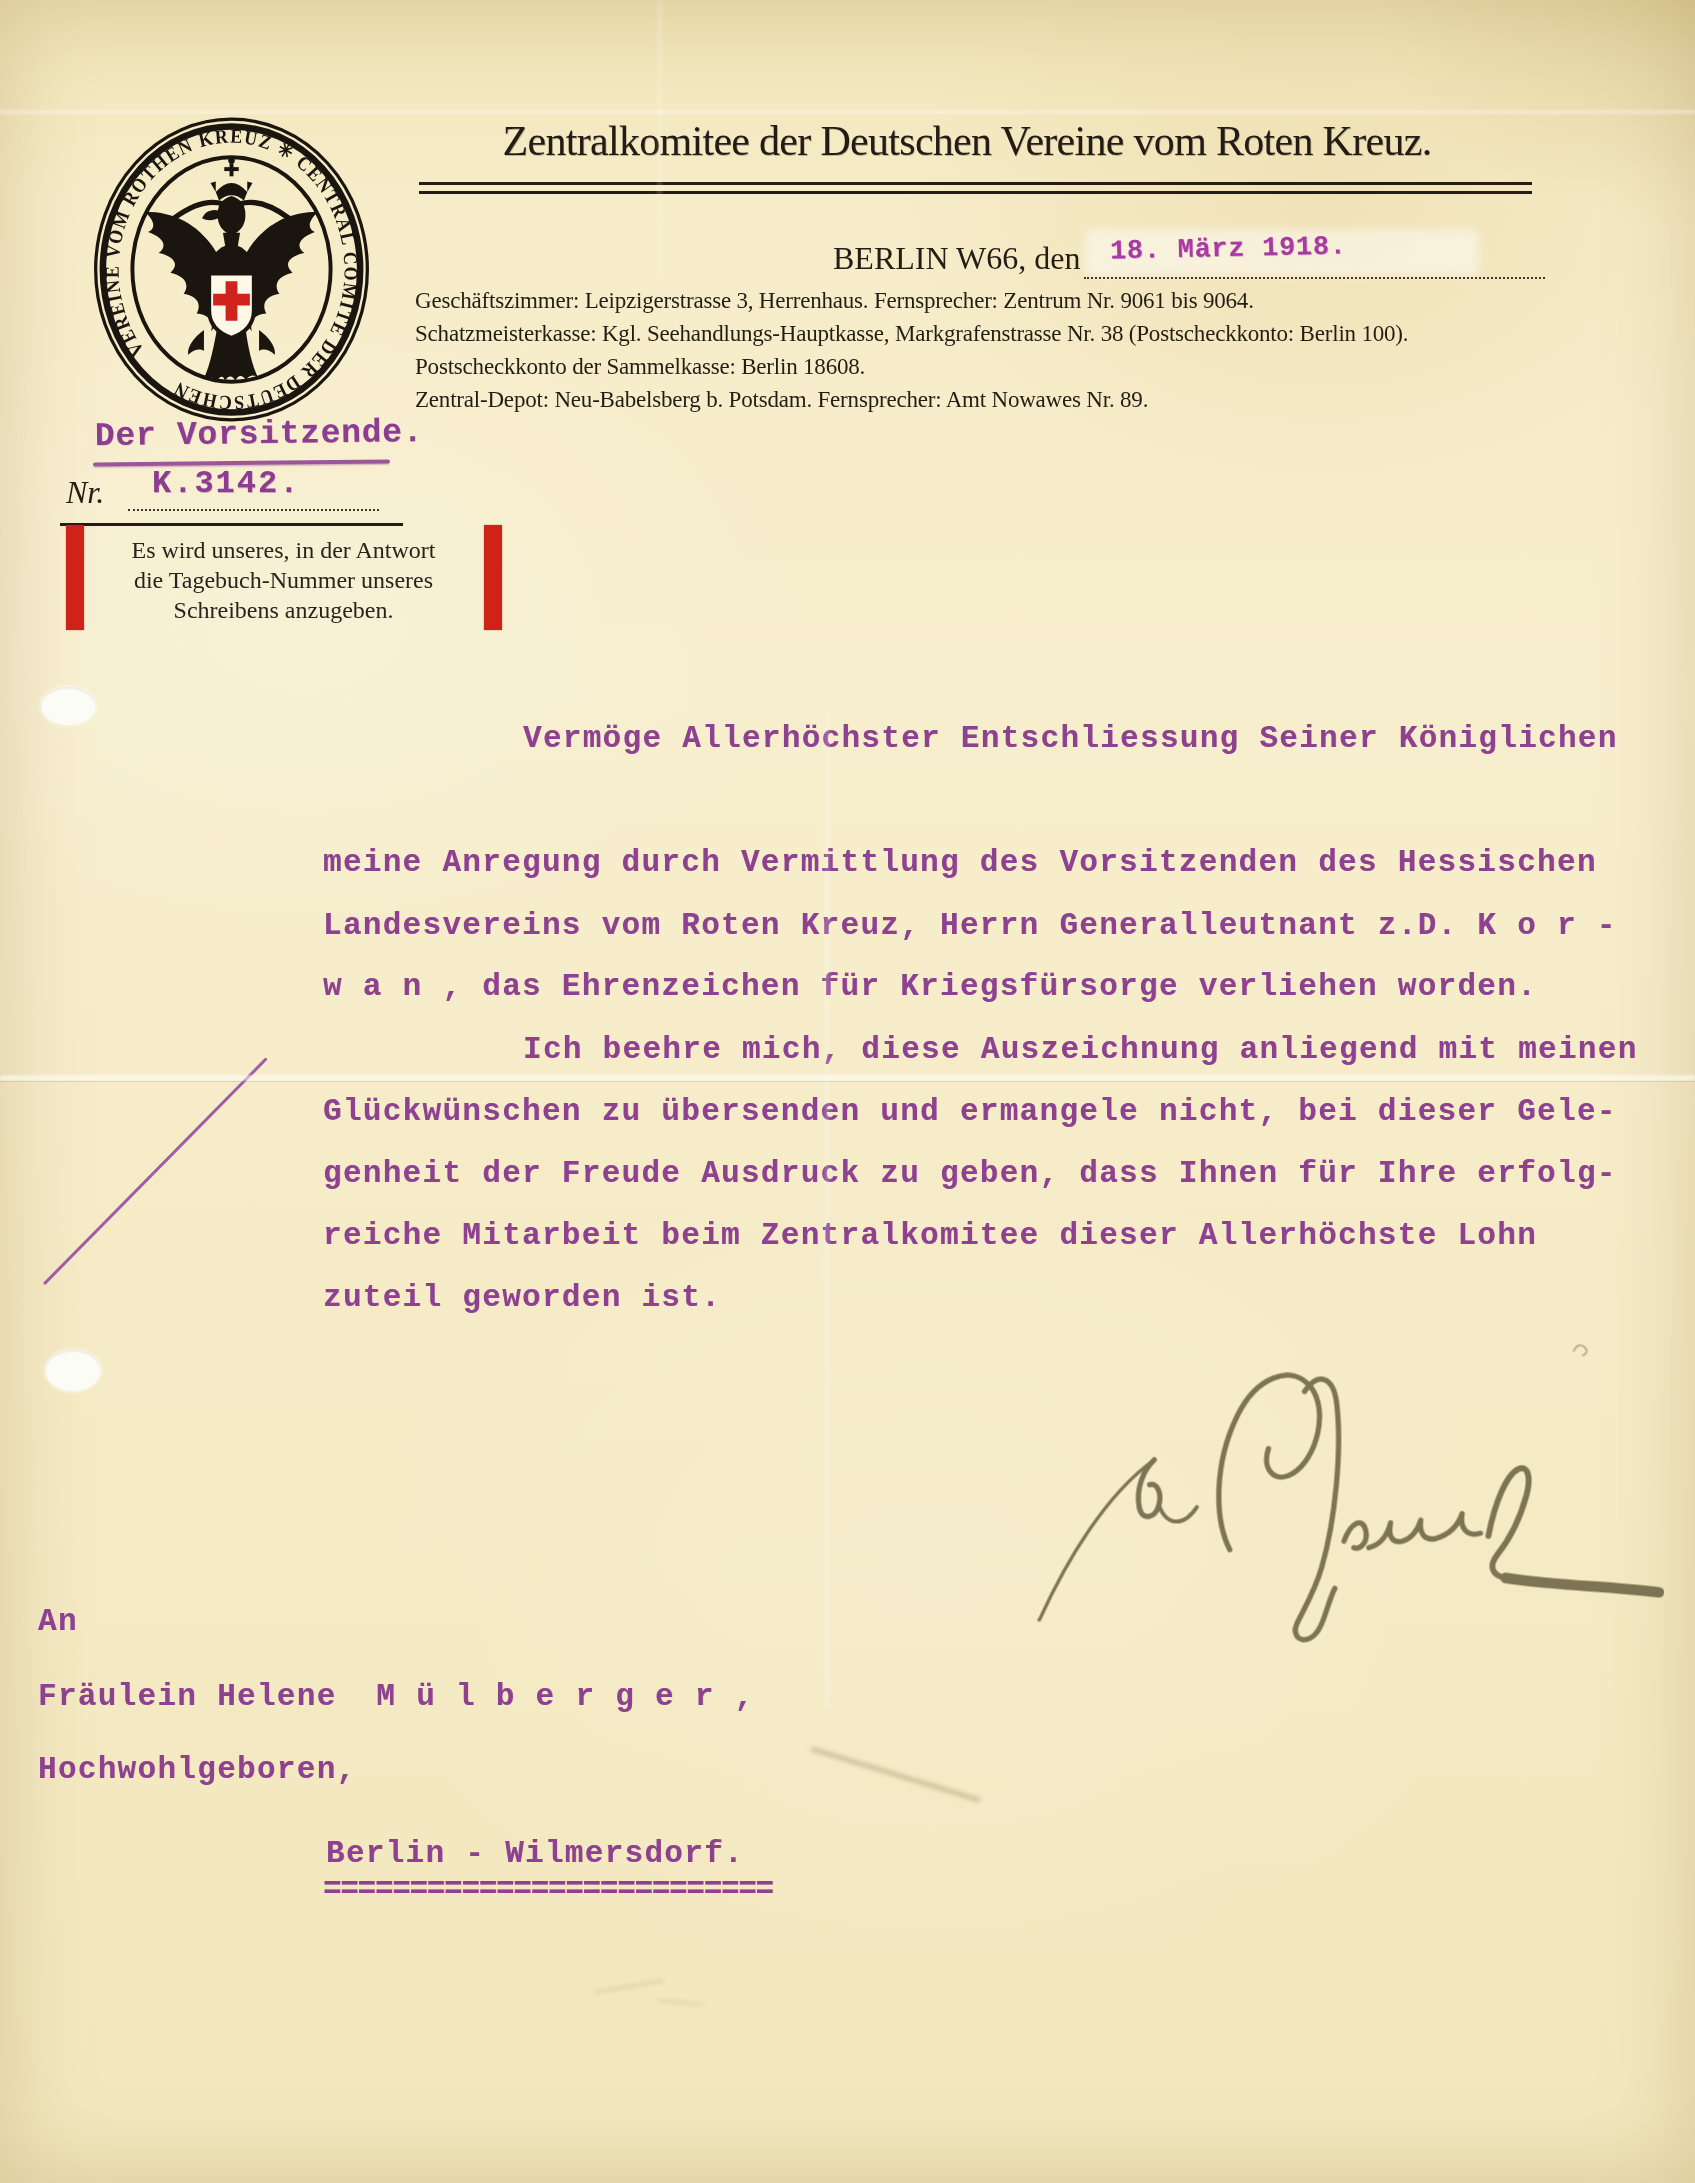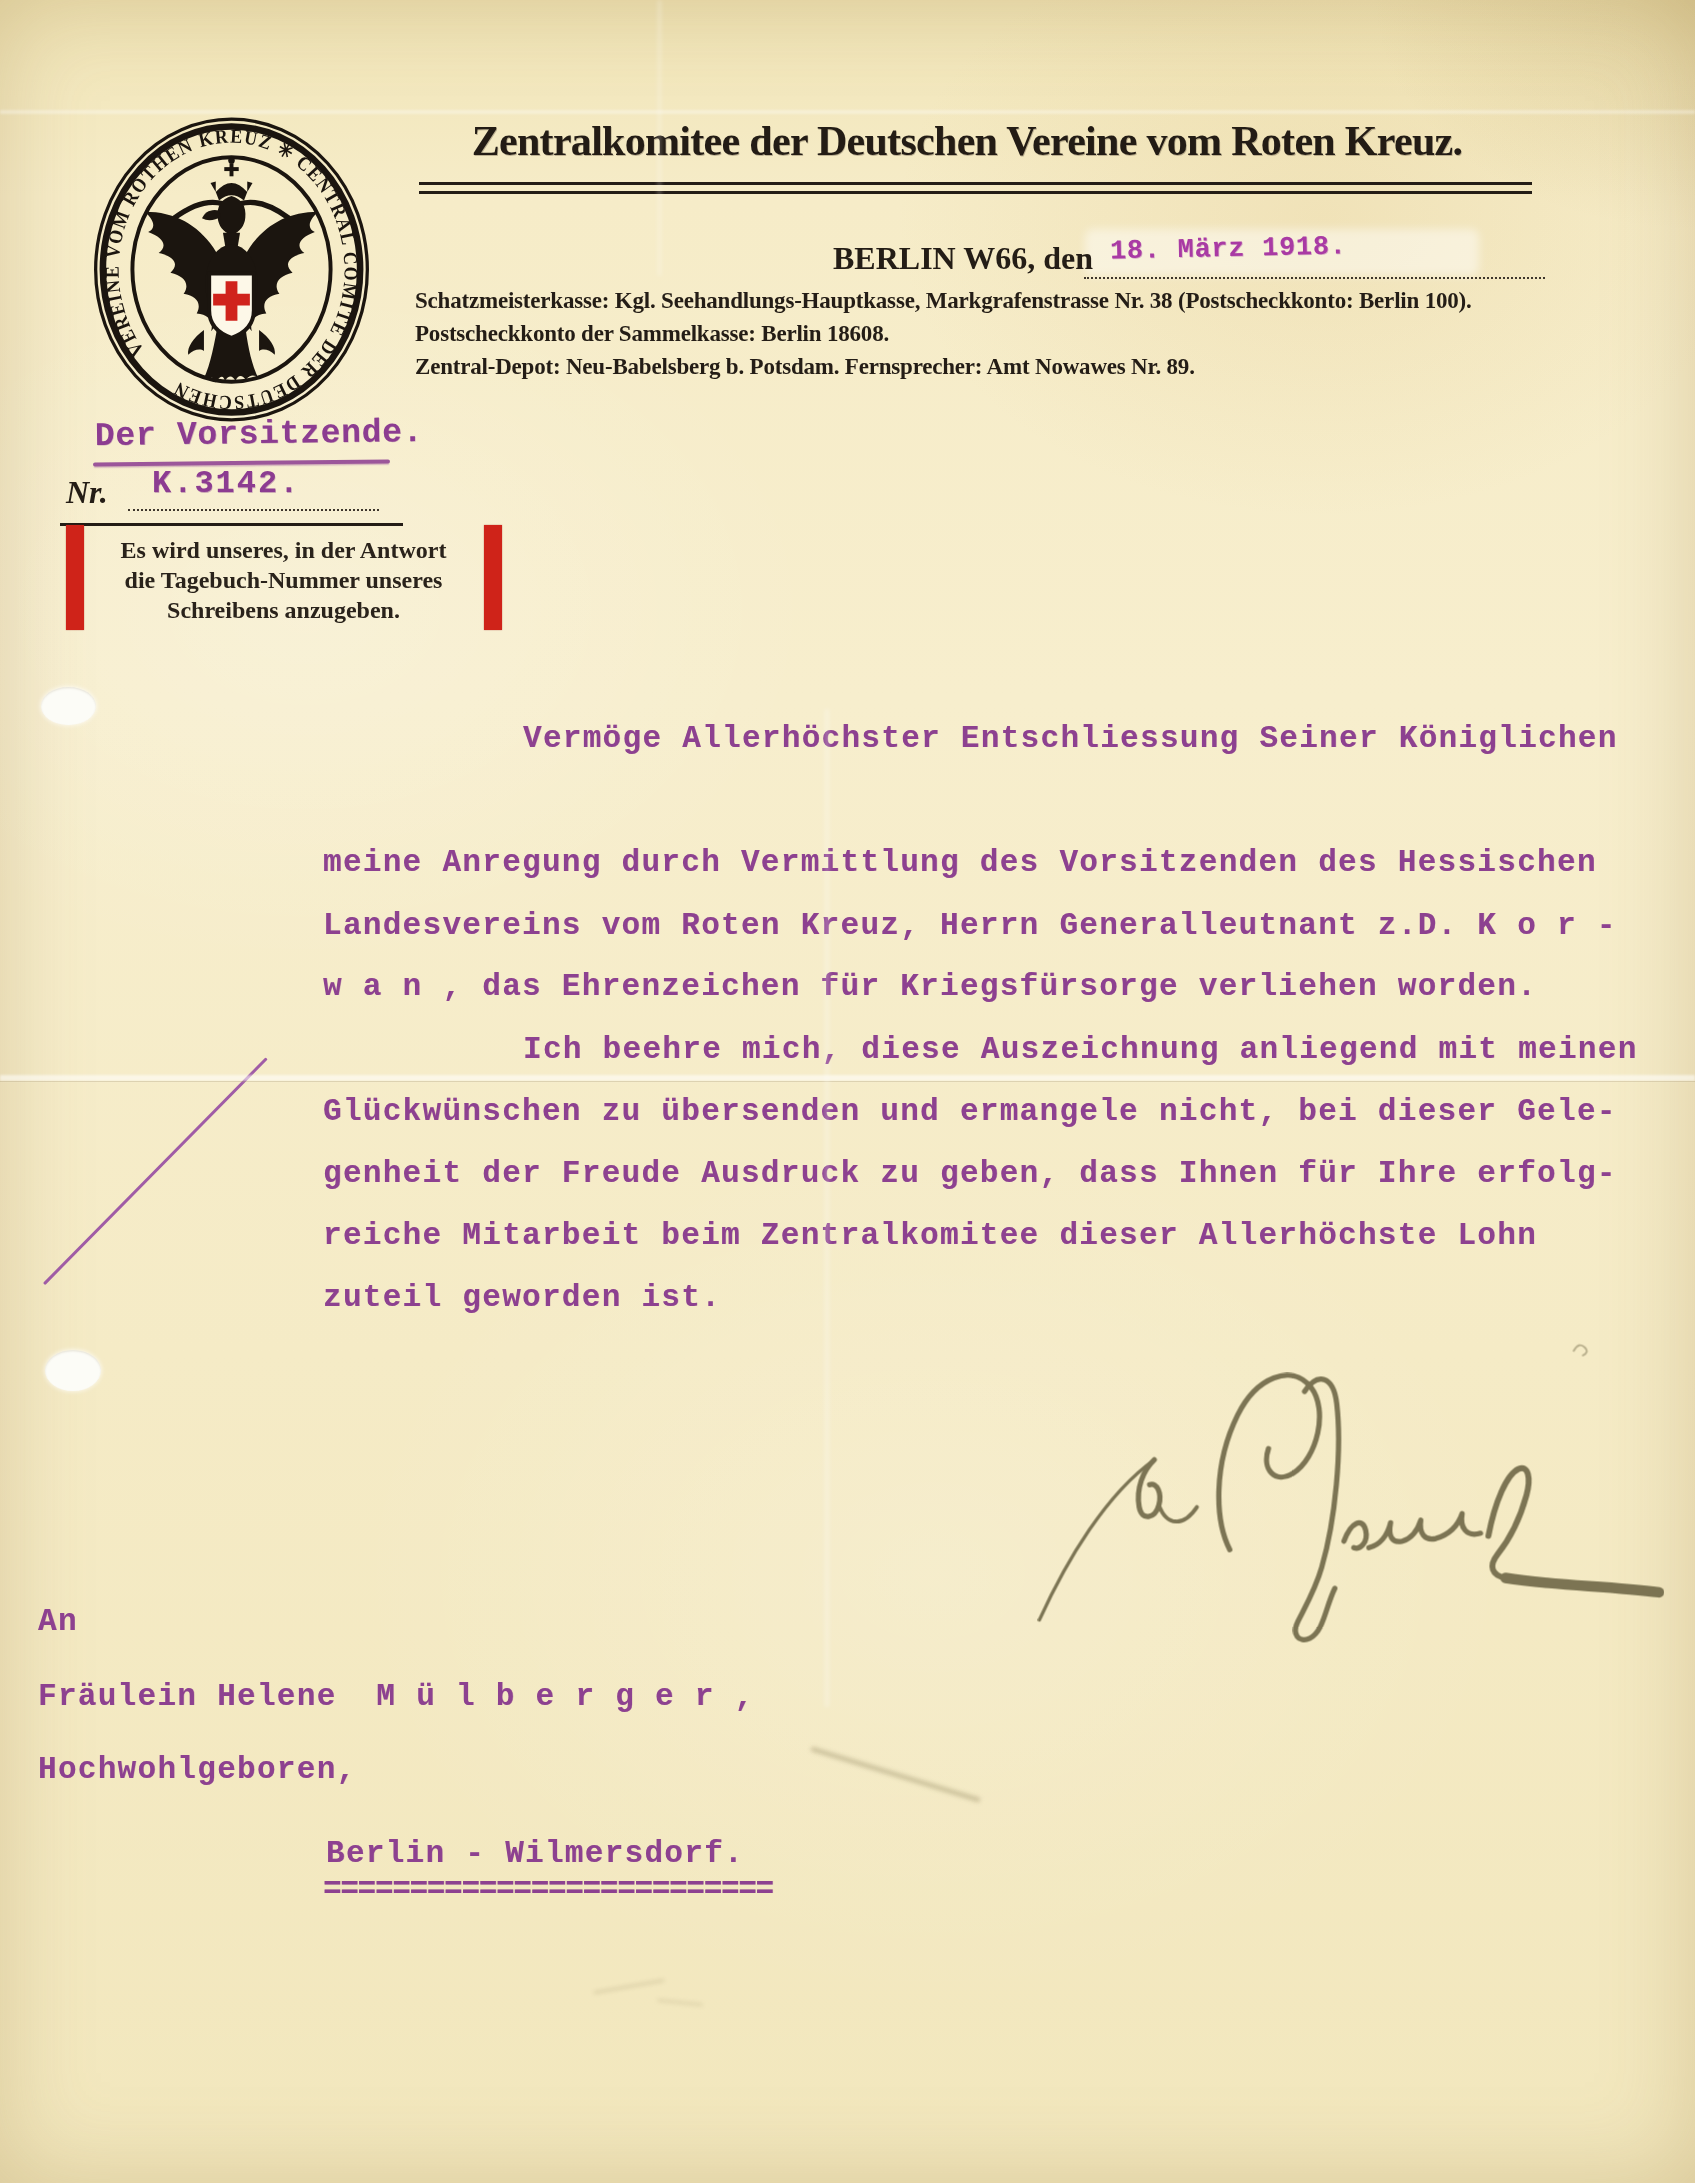--- a/index.html
+++ b/index.html
@@ -12,21 +12,21 @@
     background:
       radial-gradient(854px 591px at 18% 28%, rgba(255,255,255,.20), transparent 60%),
       radial-gradient(657px 460px at 78% 10%, rgba(214,182,110,.18), transparent 65%),
       radial-gradient(985px 723px at 55% 72%, rgba(255,255,255,.14), transparent 60%),
       radial-gradient(460px 328px at 100% 0%, rgba(170,140,70,.22), transparent 70%),
       linear-gradient(180deg,#f0e4b6 0%,#f6ecc8 9%,#f7eecd 32%,#f5ebc6 62%,#f2e7bd 100%);
     box-shadow: inset 0 0 92px rgba(150,118,58,.28);
   }
   .abs{position:absolute;}
   .ink{color:#241d16;}
-  .serifb{font-family:"Liberation Serif",serif;font-weight:bold;}
+  .serifb{font-family:"Liberation Serif",serif;font-weight:normal;}
   .tw{font-family:"Liberation Mono",monospace;font-weight:bold;color:#8d4190;
       text-shadow:0.4px 0.4px 0 rgba(130,55,130,.35);}
   .stamp{font-family:"Liberation Mono",monospace;font-weight:bold;color:#8c3c91;
       text-shadow:0.5px 0.5px 0 rgba(120,40,130,.35);}
   
   .title{left:401px;top:117px;width:1132px;text-align:center;
       font-size:42px;letter-spacing:-0.7px;color:#231c15;
       text-shadow:0.7px 0.7px 0 rgba(45,33,20,.28);}
   .title-rule{left:419px;top:182px;width:1113px;height:6px;
       border-top:3.3px solid #241d16;border-bottom:3.3px solid #241d16;}
@@ -114,20 +114,21 @@
 
   <div class="abs title serifb">Zentralkomitee der Deutschen Vereine vom Roten Kreuz.</div>
   <div class="abs title-rule"></div>
 
   <div class="abs date-patch"></div>
   <div class="abs date-dotted"></div>
   <div class="abs place-date serifb ink">BERLIN W66, den</div>
   <div class="abs date-stamp tw" style="font-weight:bold;">18. März 1918.</div>
 
   <div class="abs contacts serifb ink">
+    <div>Geschäftszimmer: Leipzigerstrasse 3, Herrenhaus.  Fernsprecher: Zentrum Nr. 9061 bis 9064.</div>
     <div>Schatzmeisterkasse: Kgl. Seehandlungs-Hauptkasse, Markgrafenstrasse Nr. 38 (Postscheckkonto: Berlin 100).</div>
     <div>Postscheckkonto der Sammelkasse: Berlin 18608.</div>
     <div>Zentral-Depot: Neu-Babelsberg b. Potsdam.  Fernsprecher: Amt Nowawes Nr. 89.</div>
   </div>
 
   <div class="abs role-stamp stamp">Der Vorsitzende.</div>
   <div class="abs role-underline"></div>
 
   <div class="abs nr-dotted"></div>
   <div class="abs nr-label serifb ink">Nr.</div>

